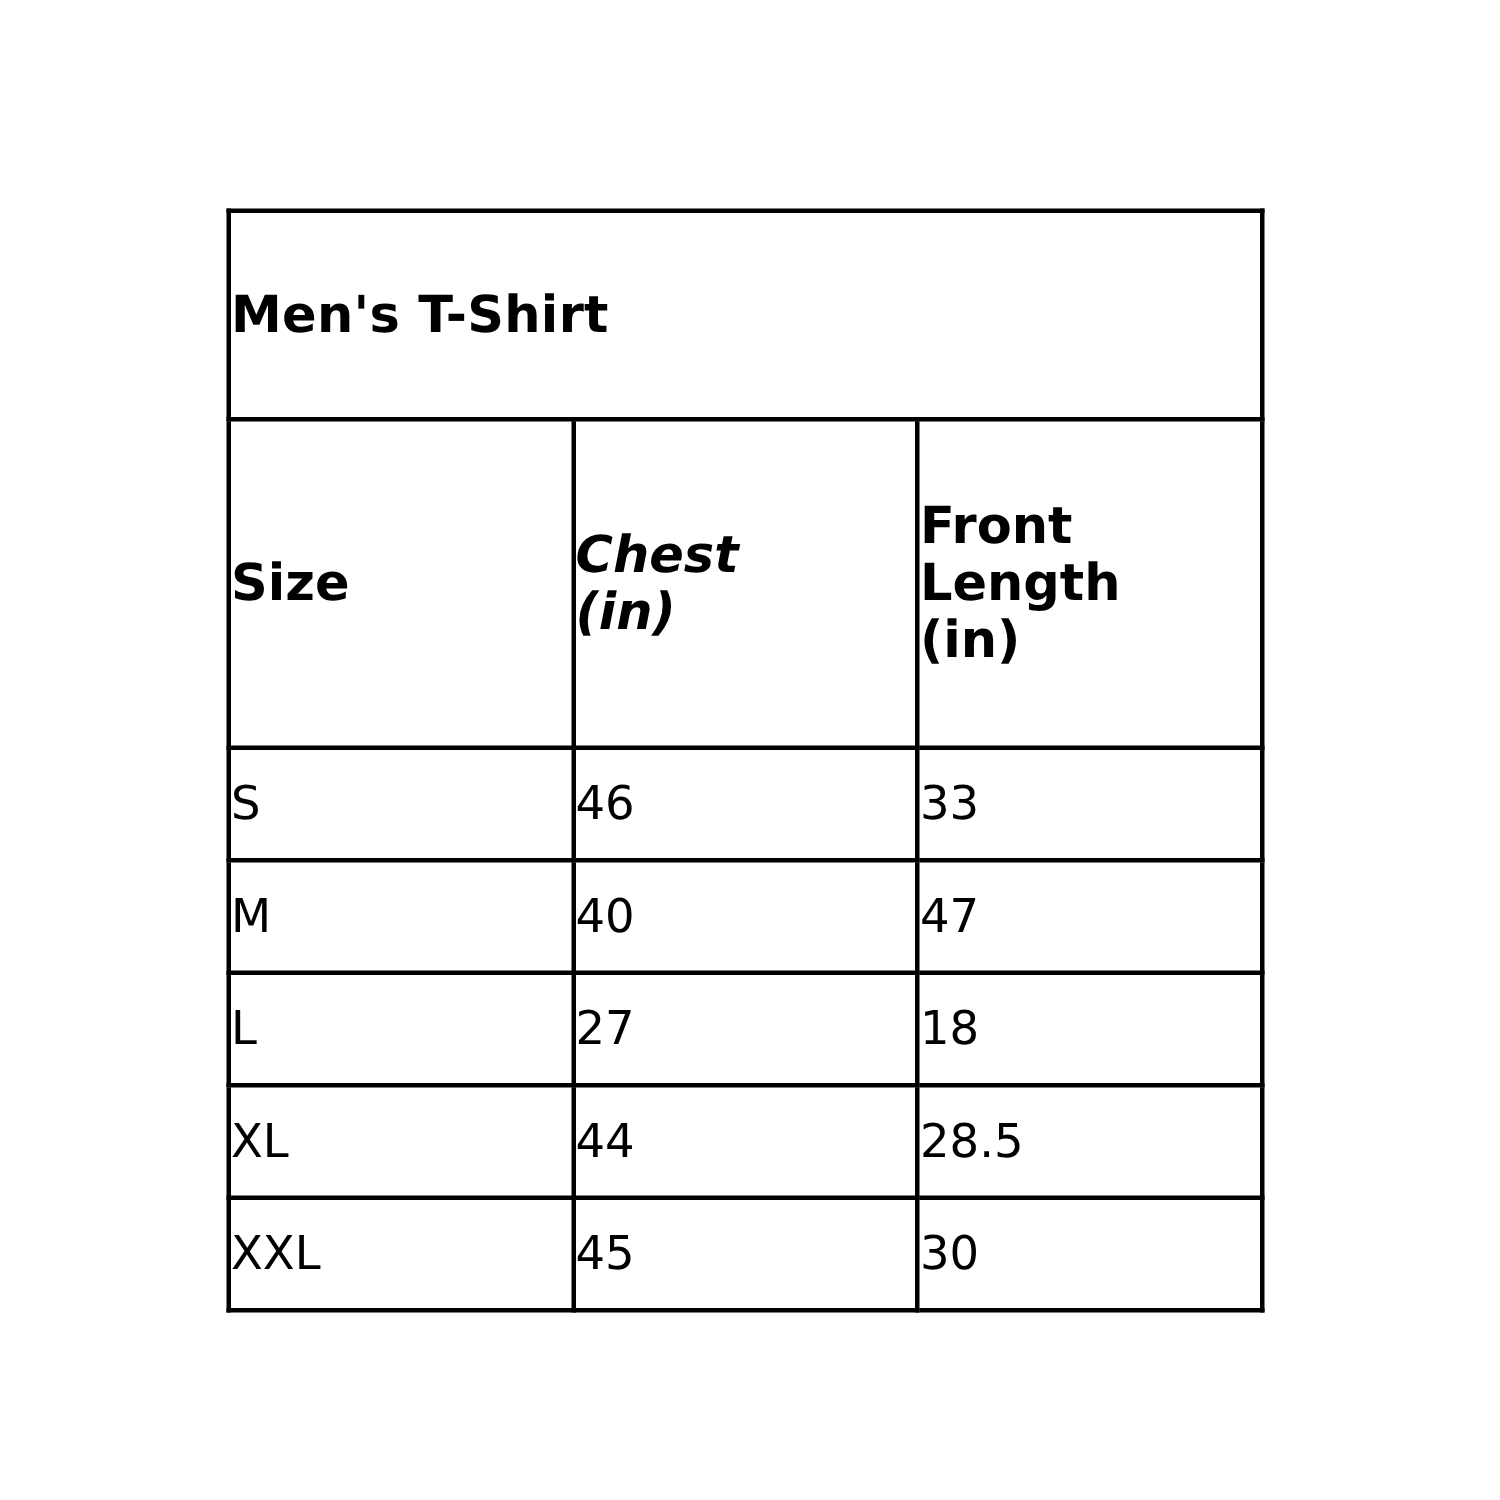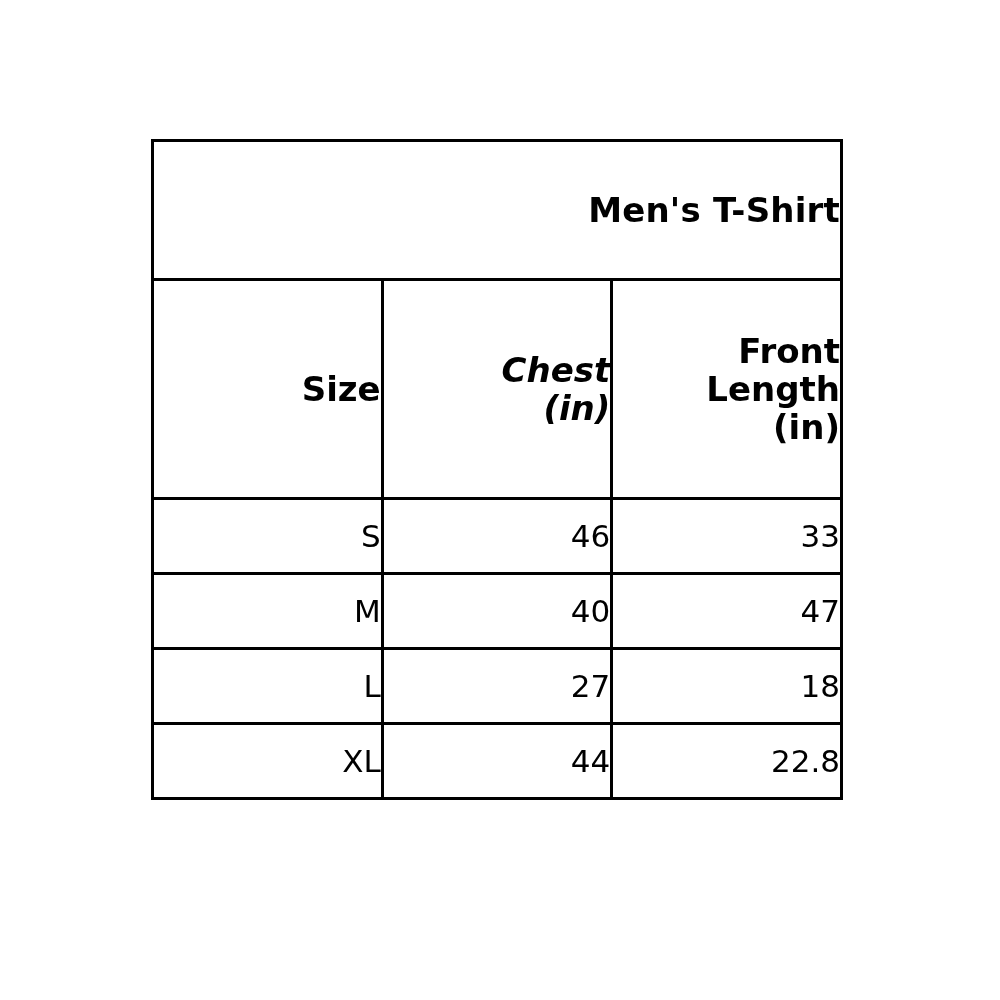--- a/index.html
+++ b/index.html
@@ -23,21 +23,21 @@
     left: 151px;
     top: 139px;
     width: 692px;
     border-collapse: collapse;
     table-layout: fixed;
   }
 
   .size-chart td,
   .size-chart th {
     border: 3px solid #000000;
-    text-align: right;
+    text-align: left;
     vertical-align: middle;
     color: #000000;
     padding: 0;
   }
 
   .chart-title-cell {
     height: 136px;
     font-size: 34px;
     font-weight: bold;
     letter-spacing: 0.2px;
@@ -88,18 +88,23 @@
         <td class="data-cell">47</td>
       </tr>
       <tr>
         <td class="data-cell">L</td>
         <td class="data-cell">27</td>
         <td class="data-cell">18</td>
       </tr>
       <tr>
         <td class="data-cell">XL</td>
         <td class="data-cell">44</td>
-        <td class="data-cell">22.8</td>
+        <td class="data-cell">28.5</td>
+      </tr>
+      <tr>
+        <td class="data-cell">XXL</td>
+        <td class="data-cell">45</td>
+        <td class="data-cell">30</td>
       </tr>
     </tbody>
   </table>
 
 </div>
 
 </body></html>

